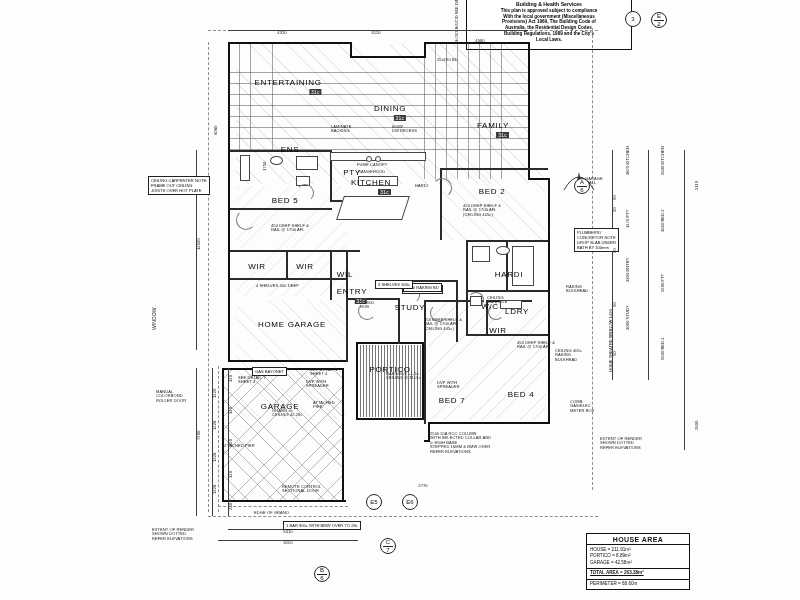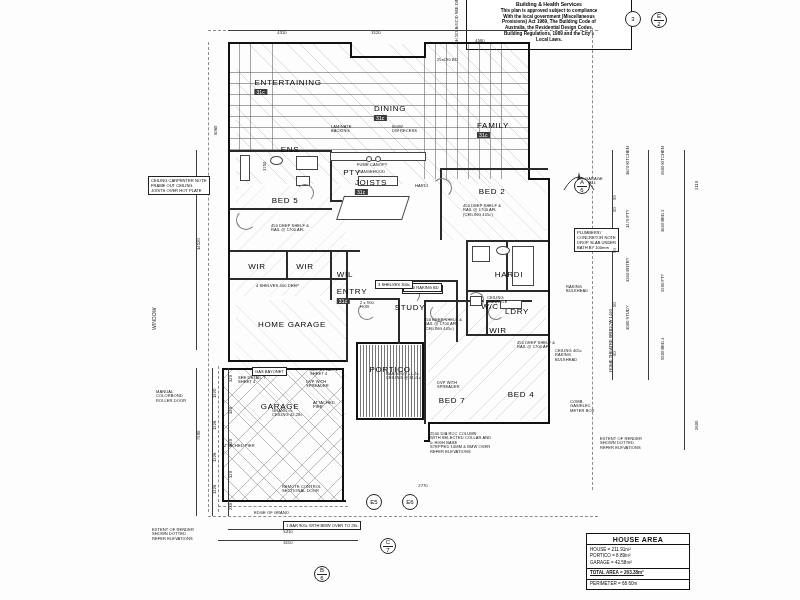--- a/index.html
+++ b/index.html
@@ -4,21 +4,21 @@
 <title>Floor Plan</title>
 <style>
   html,body{margin:0;padding:0;background:#ffffff;}
   body{
     width:800px;height:600px;overflow:hidden;position:relative;
     font-family:"Liberation Sans", sans-serif;
     color:#111;
   }
   #sheet{position:absolute;left:0;top:0;width:800px;height:600px;background:#fdfdfd;}
   .lbl{position:absolute;white-space:nowrap;font-size:5px;line-height:1.05;letter-spacing:.1px;color:#1a1a1a;}
-  .room{position:absolute;white-space:nowrap;text-align:left;transform:translateX(-50%);
+  .room{position:absolute;white-space:nowrap;text-align:right;transform:translateX(-50%);
         font-size:8px;letter-spacing:.7px;color:#000;font-weight:normal;}
   .room .nm{display:block;}
   .room .ch{display:inline-block;margin-top:1px;font-size:5px;background:#3a3a3a;color:#fff;
             padding:0 2px;letter-spacing:.2px;}
   .tiny{font-size:4px;line-height:1.1;}
 
   
   .wall{position:absolute;background:#111;}
   .wmed{position:absolute;background:#2a2a2a;}
   .dash{position:absolute;border-top:1px dashed #8d8d8d;}
@@ -279,21 +279,21 @@
       </div>
       <div class="room" style="left: 492px; top: 187px;">
         <span class="nm">BED 2</span>
       </div>
       <div class="room" style="left: 452px; top: 396px;">
         <span class="nm">BED 7</span>
       </div>
       <div class="room" style="left: 521px; top: 390px;">
         <span class="nm">BED 4</span>
       </div>
-      <div class="room" style="left: 371px; top: 178px;"><span class="nm">JOISTS</span><span class="ch">31c</span></div>
+      <div class="room" style="left: 371px; top: 178px;"><span class="nm">KITCHEN</span><span class="ch">31c</span></div>
       <div class="room" style="left: 292px; top: 320px;">
         <span class="nm">HOME GARAGE</span>
       </div>
       <div class="room" style="left: 410px; top: 303px;">
         <span class="nm">STUDY</span>
       </div>
       <div class="room" style="left: 352px; top: 287px;"><span class="nm">ENTRY</span><span class="ch">31c</span></div>
       <div class="room" style="left: 390px; top: 365px;">
         <span class="nm">PORTICO</span>
       </div>

